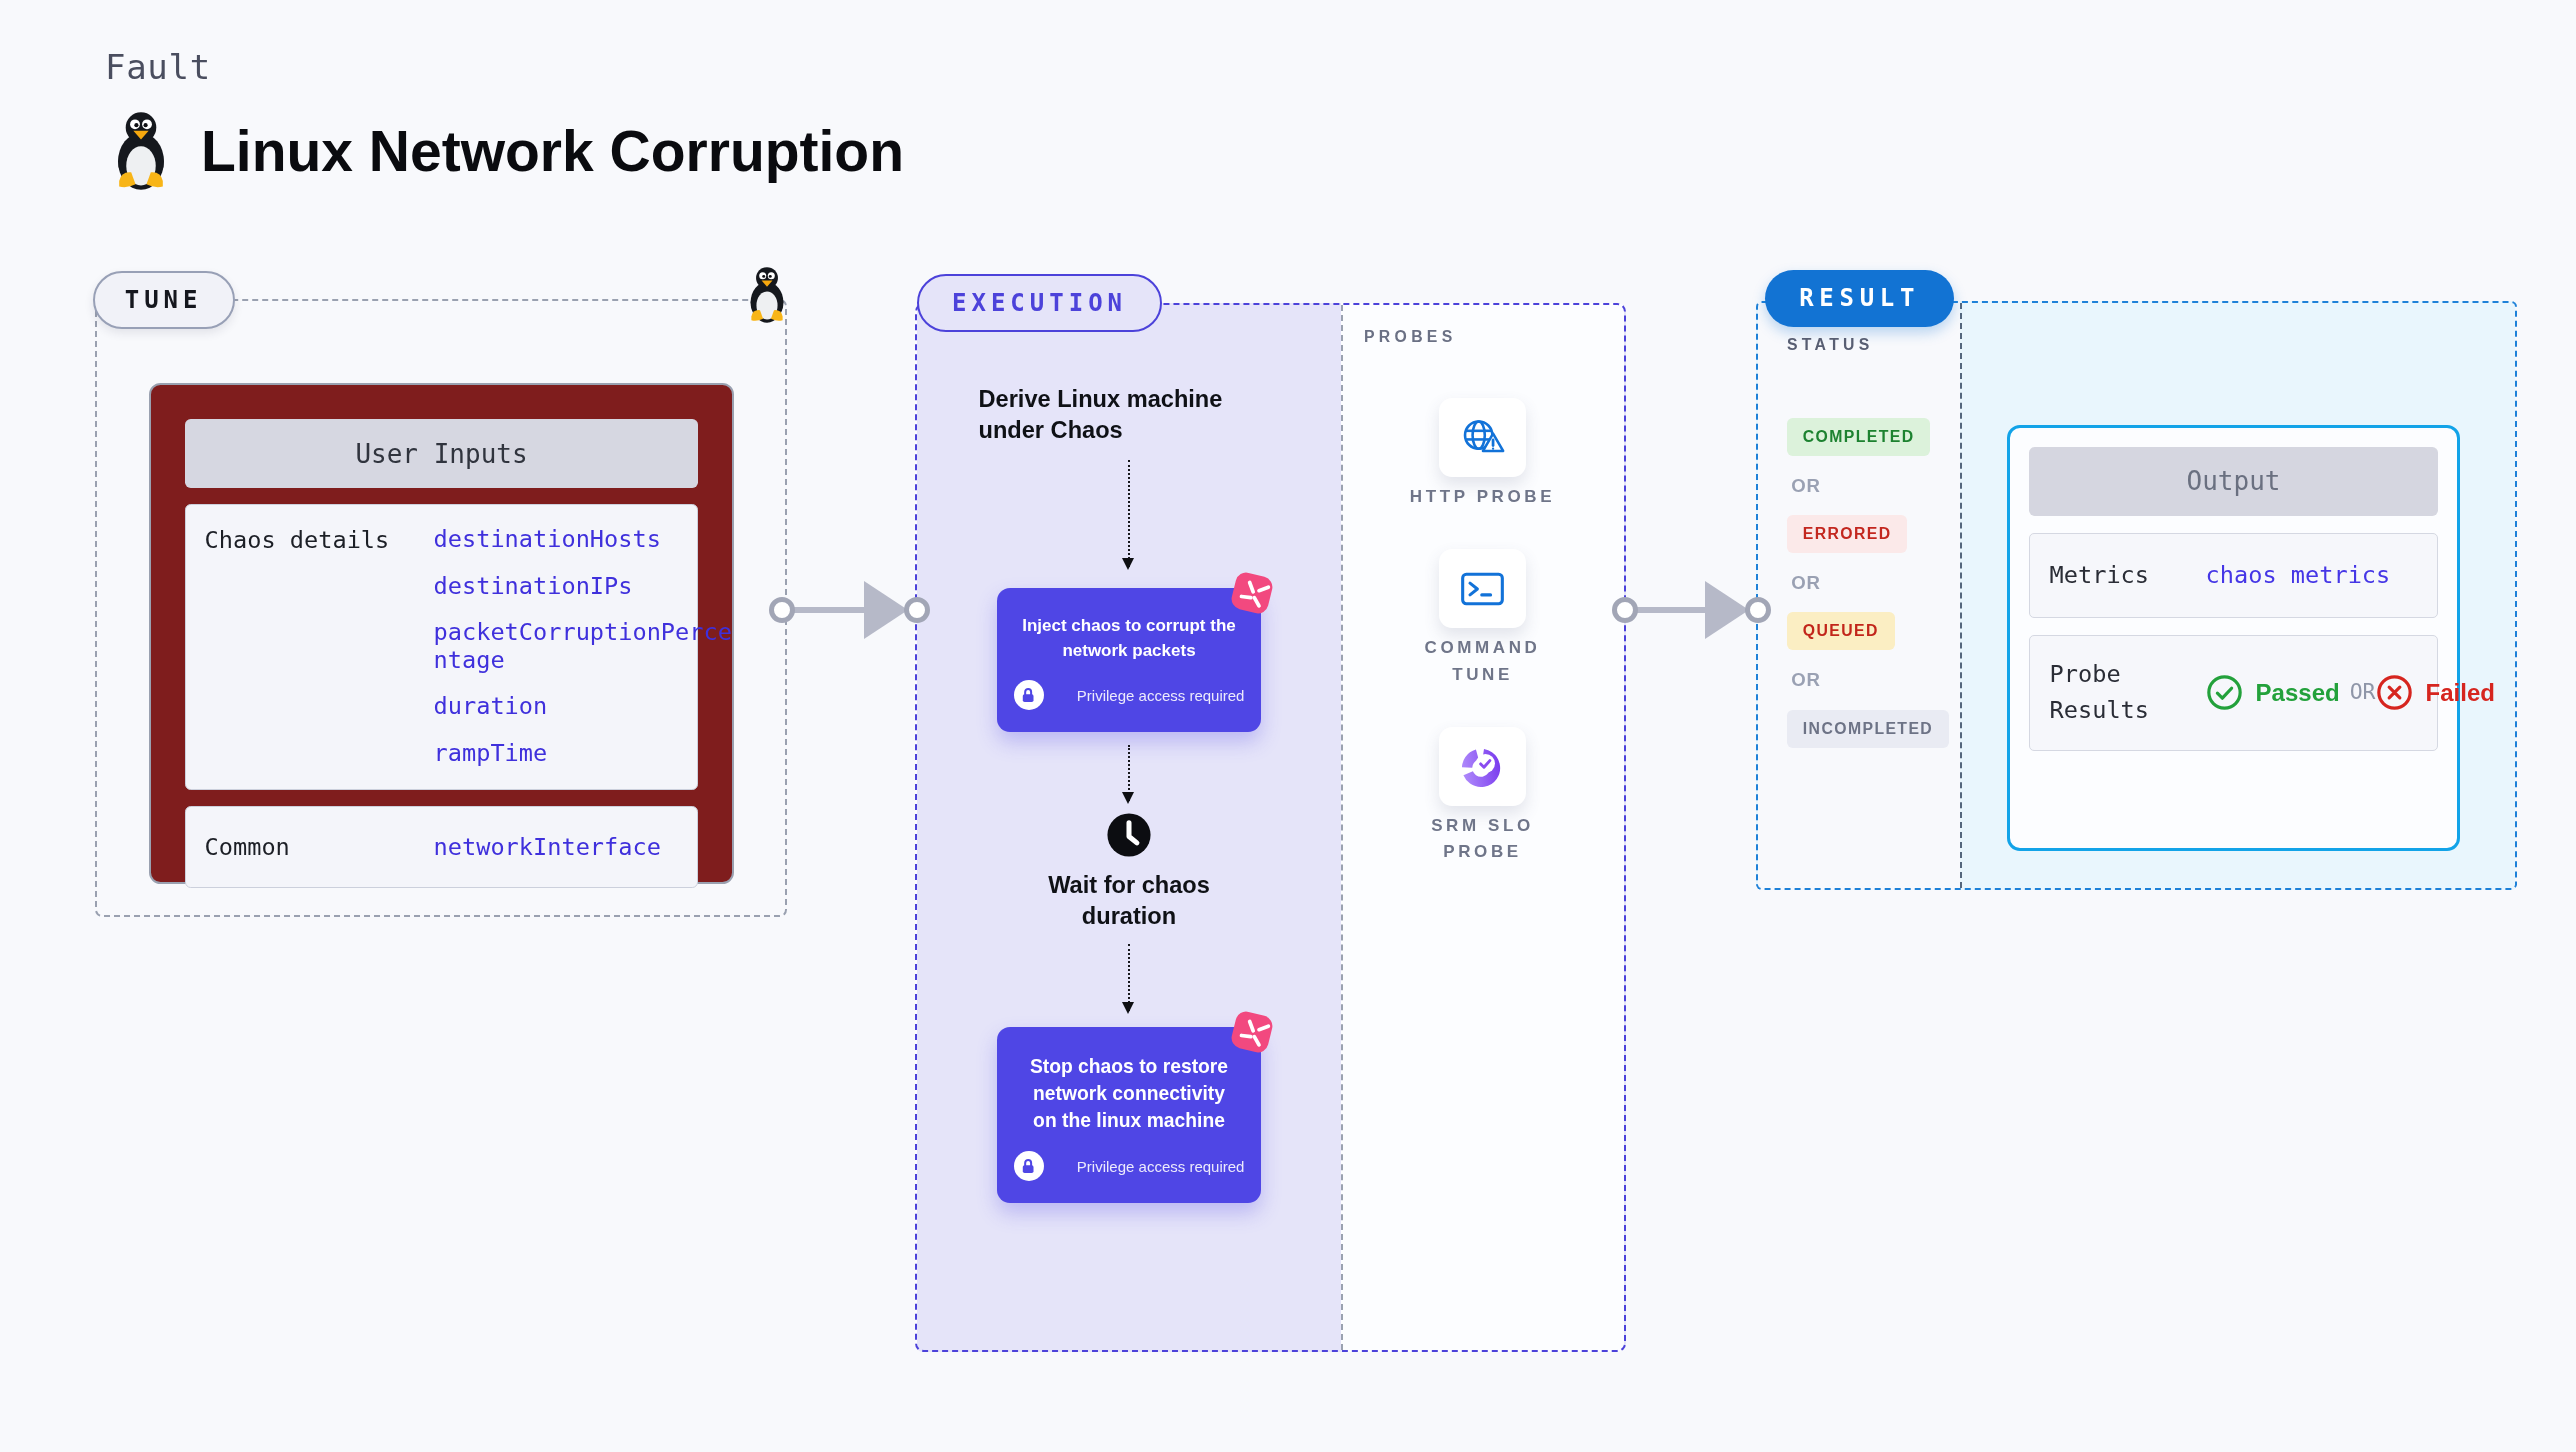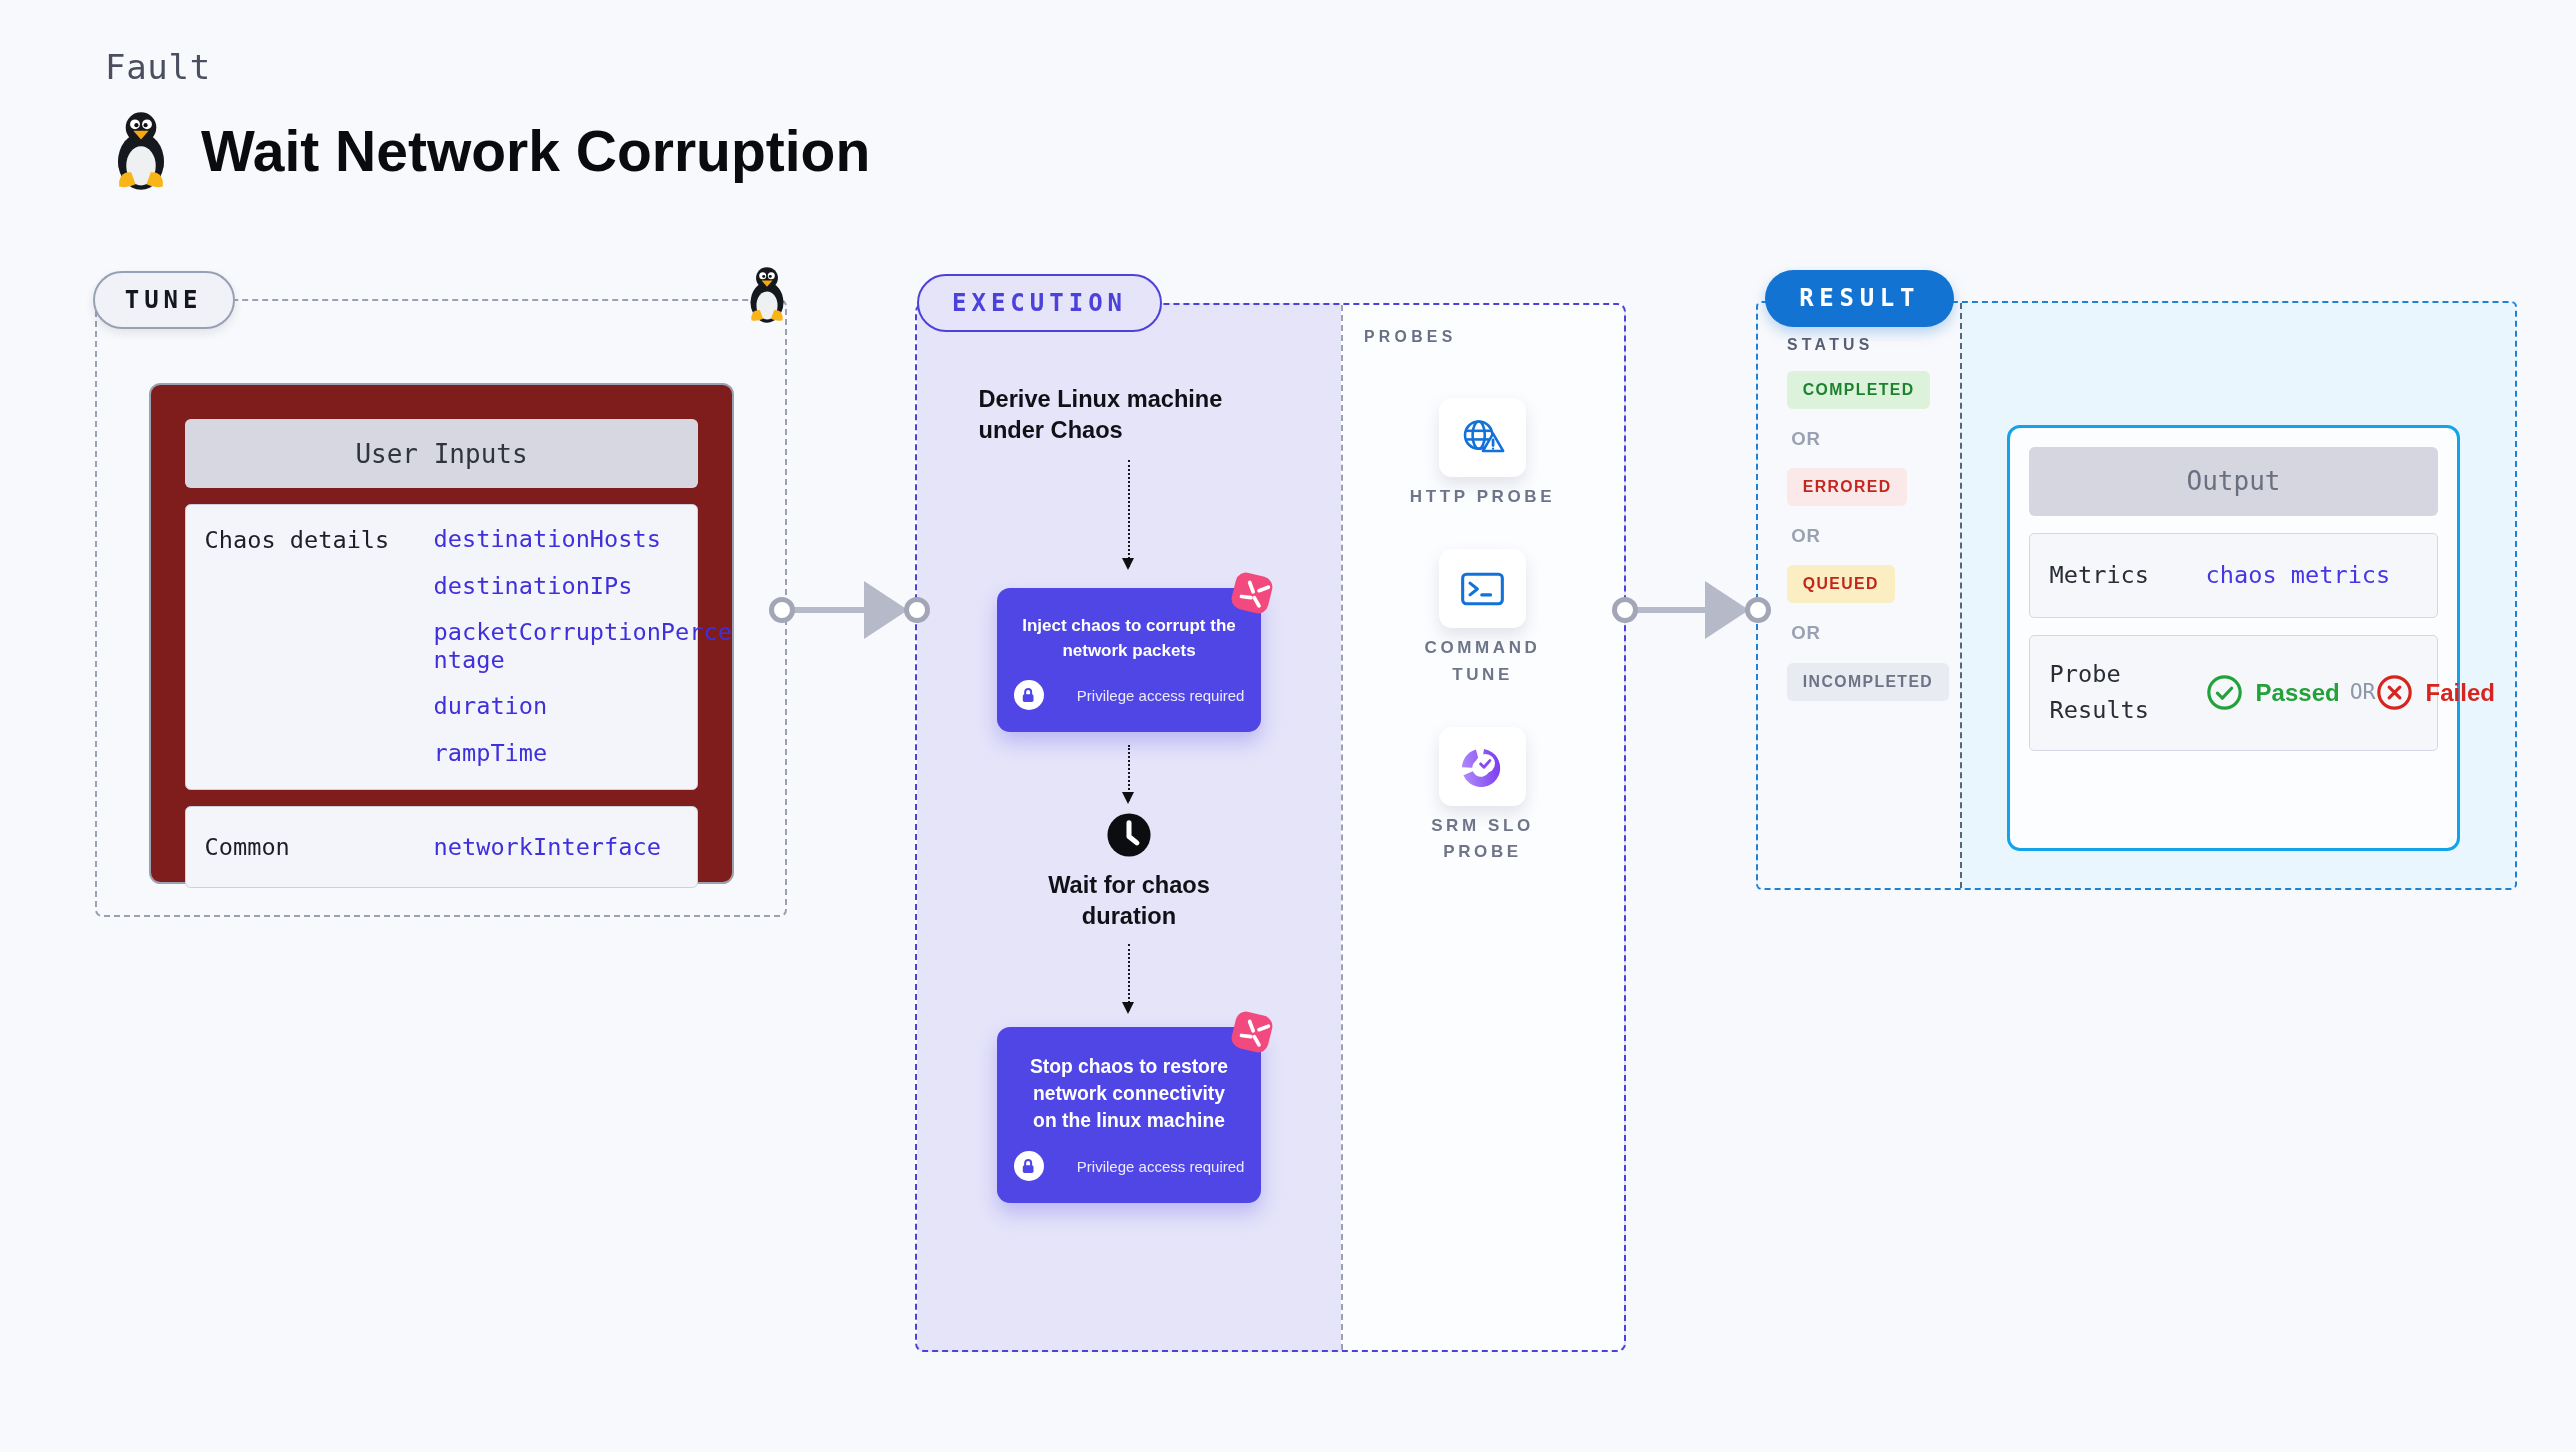--- a/index.html
+++ b/index.html
@@ -93,21 +93,21 @@
   .result-box{position:absolute;left:1756px;top:301px;width:761px;height:589px;box-sizing:border-box;
               border:2.9px dashed #1e81d8;border-radius:5.7px;
               background:linear-gradient(90deg,rgba(255,255,255,0) 0,rgba(255,255,255,0) 202px,#e9f6fd 202px);}
   .result-divider{position:absolute;left:202px;top:0;bottom:0;width:0;border-left:2.1px dashed #54667c;}
   .result-pill{position:absolute;left:7.2px;top:-33px;background:#1273d3;color:#fff;
                padding:14.3px 34px;letter-spacing:5.7px;box-shadow:0 5.7px 13px rgba(18,115,211,.28);}
   .status-col{position:absolute;left:0;top:0;width:202px;padding:33px 0 0 29px;box-sizing:border-box;}
   .status-label{font-weight:700;font-size:15.8px;letter-spacing:4.3px;color:#585e72;}
   .status-badge{display:inline-block;padding:10px 15.8px;border-radius:5.7px;font-weight:700;
                 font-size:15.8px;letter-spacing:1.4px;}
-  .first-badge{margin-top:17px;}
+  .first-badge{margin-top:64px;}
   .b-completed{background:#dcf2db;color:#1d8230;}
   .b-errored{background:#fbe9e9;color:#c3271f;}
   .b-queued{background:#fbeec3;color:#c2251a;}
   .b-incompleted{background:#e9ebf3;color:#6d7386;}
   .or-sep{margin:18.6px 0 18.6px 4.3px;color:#9aa1b3;font-weight:700;font-size:18.6px;letter-spacing:0.7px;}
 
   .output-card{position:absolute;left:249px;top:122px;width:453px;height:426px;background:#fcfdff;
                border:3.6px solid #12a3e8;border-radius:13px;padding:18.6px;box-sizing:border-box;}
   .out-header{background:#d5d6e0;border-radius:5.7px;height:69px;display:flex;align-items:center;
               justify-content:center;font:400 26px "DejaVu Sans Mono",monospace;color:#6a7080;}
@@ -139,21 +139,21 @@
         <ellipse cx="32" cy="52" rx="13.5" ry="18" fill="#eef0f2"></ellipse>
         <circle cx="26.5" cy="14" r="4.5" fill="#ffffff"></circle>
           <circle cx="37.5" cy="14" r="4.5" fill="#ffffff"></circle>
         <circle cx="27.8" cy="14.8" r="1.9" fill="#101114"></circle>
           <circle cx="36.2" cy="14.8" r="1.9" fill="#101114"></circle>
         <path d="M25 20 h14 l-7 8 z" fill="#f6a80e"></path>
         <path d="M12 66 q2 -9 11 -8 l4 11 q-8 4 -15 2 z" fill="#f8b517"></path>
         <path d="M52 66 q-2 -9 -11 -8 l-4 11 q8 4 15 2 z" fill="#f8b517"></path>
       </svg>
     </span>
-    <h1 class="page-title" style="margin:0">Wait Network Corruption</h1>
+    <h1 class="page-title" style="margin:0">Linux Network Corruption</h1>
   </div>
 
   <section class="tune-box">
     <div class="pill tune-pill">TUNE</div>
     <span class="tux-corner">
       <svg viewBox="0 0 64 76" width="50" height="73">
         <ellipse cx="32" cy="48" rx="21" ry="26" fill="#15181d"></ellipse>
         <circle cx="32" cy="17" r="14" fill="#15181d"></circle>
         <path d="M12 42 q-3 13 4 19 l6 -7 z" fill="#15181d"></path>
         <path d="M52 42 q3 13 -4 19 l-6 -7 z" fill="#15181d"></path>

